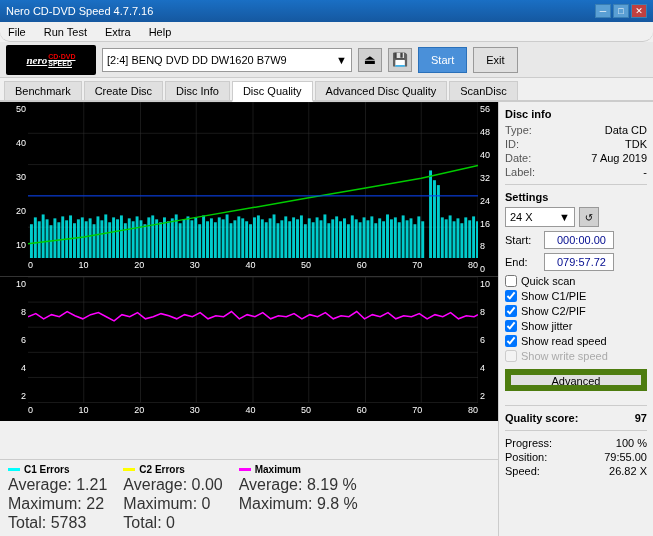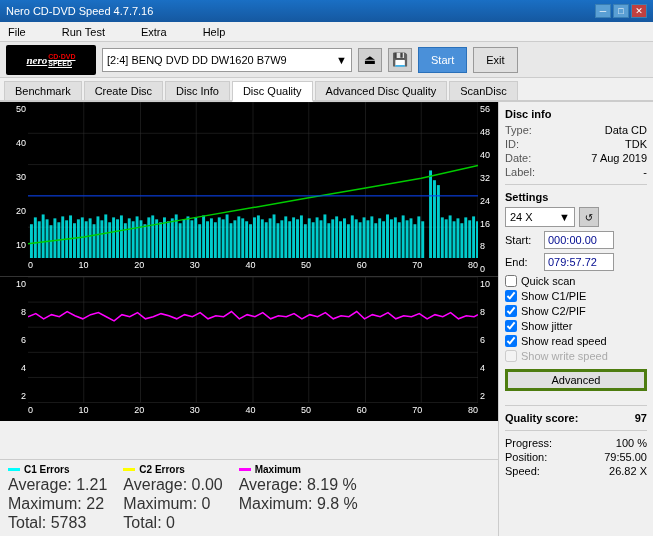--- a/index.html
+++ b/index.html
@@ -26,21 +26,22 @@
     .title-btn.close { background: #c04040; }
 
     
     .menu-bar {
       background: #f0f0f0;
       height: 20px;
       display: flex;
       align-items: center;
       padding: 0 4px;
       border-bottom: 1px solid #ccc;
-      gap: 28px;
+      gap: 10px;
+      border-radius: 10px;
     }
     .menu-item { font-size: 11px; padding: 2px 4px; cursor: pointer; }
 
     
     .toolbar {
       background: #e8e8e8;
       height: 36px;
       display: flex;
       align-items: center;
       padding: 2px 6px;
@@ -153,30 +154,30 @@
     .setting-row {
       display: flex; align-items: center; gap: 4px; margin-bottom: 4px;
     }
     .speed-combo {
       width: 70px; height: 20px; border: 1px solid #999; background: white;
       display: flex; align-items: center; justify-content: space-between;
       padding: 0 4px; font-size: 11px; cursor: pointer;
     }
     .time-input {
       width: 70px; height: 18px; border: 1px solid #999; background: white;
-      font-size: 11px; padding: 0 3px; color: #000;
+      font-size: 11px; padding: 0 12px; color: #000;
       display: flex; align-items: center;
     }
     .checkbox-row {
       display: flex; align-items: center; gap: 4px; margin-bottom: 3px; font-size: 11px;
     }
     .checkbox-row input { width: 12px; height: 12px; }
     .advanced-btn {
       width: 100%; height: 22px; background: #e0e0e0;
-      border: 3px solid #4d7c0f; cursor: pointer; font-size: 11px;
+      border: 6px solid #4d7c0f; cursor: pointer; font-size: 11px;
       margin-top: 4px; margin-bottom: 8px;
     }
     .quality-row {
       display: flex; justify-content: space-between; font-size: 11px; font-weight: bold;
     }
     .progress-row { display: flex; justify-content: space-between; font-size: 11px; margin-bottom: 2px; }
     .legend-group { display: flex; flex-direction: column; gap: 1px; }
     .legend-title { display: flex; align-items: center; gap: 4px; font-size: 10px; font-weight: bold; }
     .legend-dot { width: 12px; height: 3px; }
     .legend-data { font-size: 16px; color: #333; }

